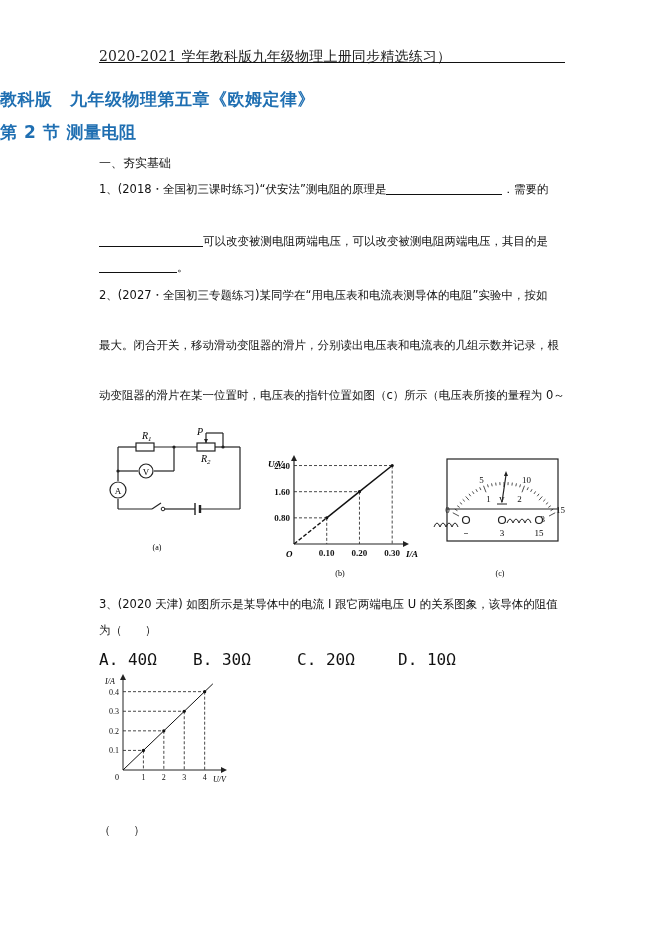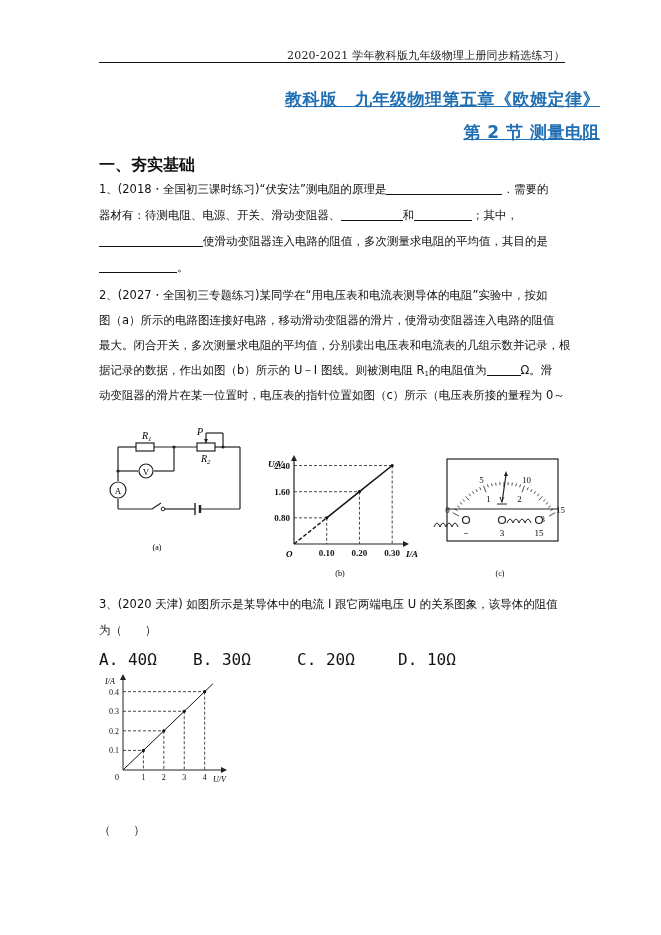--- a/index.html
+++ b/index.html
@@ -1,25 +1,25 @@
 <!DOCTYPE html>
 <html><head>
 <meta charset="utf-8">
 <style>
   html, body { margin: 0; padding: 0; background: #ffffff; }
   body { width: 661px; height: 935px; position: relative; overflow: hidden;
          font-family: "DejaVu Sans", "Liberation Sans", sans-serif; color: #111; }
   .page { position: absolute; left: 0; top: 0; width: 661px; height: 935px; }
-  .running-header { position: absolute; left: 99px; top: 48px; width: 466px; text-align: right;
-         font-family: "DejaVu Serif", serif; font-size: 11px; color: #222; letter-spacing: 0.2px; }
+  .running-header { position: absolute; left: 99px; top: 48px; width: 466px; text-align: left;
+         font-family: "DejaVu Serif", serif; font-size: 14px; color: #222; letter-spacing: 0.2px; }
   .header-rule { position: absolute; left: 99px; top: 62px; width: 466px; height: 0; border-top: 1px solid #111; }
-  .title { position: absolute; left: 0; width: 600px; text-align: right; color: #1f6fb2; font-weight: bold; text-decoration: underline; }
+  .title { position: absolute; left: 0; width: 600px; text-align: left; color: #1f6fb2; font-weight: bold; }
   .title-1 { top: 88px; font-size: 17px; letter-spacing: 0.5px; }
   .title-2 { top: 121px; font-size: 17px; letter-spacing: 0.5px; }
-  .section { position: absolute; left: 99px; top: 155px; font-size: 16px; font-weight: bold; text-align: right; }
+  .section { position: absolute; left: 99px; top: 155px; font-size: 12px; font-weight: normal; text-align: right; }
   .line { position: absolute; left: 99px; width: 470px; font-size: 11.5px; white-space: nowrap; line-height: 16px; }
   .blank { display: inline-block; border-bottom: 1px solid #111; height: 12px; vertical-align: -2px; }
   .sub { font-size: 7px; vertical-align: -2px; }
   .fig { position: absolute; }
   .fig svg { display: block; }
   .choice { position: absolute; top: 650px; font-size: 16px; font-family: "DejaVu Sans Mono", monospace; }
 </style>
 </head>
 <body>
 
@@ -29,36 +29,29 @@
   <div class="header-rule"></div>
 
   <div class="title title-1">教科版　九年级物理第五章《欧姆定律》</div>
   <div class="title title-2">第 2 节 测量电阻</div>
 
   <div class="section">一、夯实基础</div>
 
   <div class="line" style="top:181px">
     <span>1、(2018・全国初三课时练习)“伏安法”测电阻的原理是</span><span class="blank" style="width:116px"></span><span>．需要的</span>
   </div>
-  <div class="line" style="top:207px">
-    <span>器材有：待测电阻、电源、开关、滑动变阻器、</span><span class="blank" style="width:62px"></span><span>和</span><span class="blank" style="width:58px"></span><span>；其中，</span>
-  </div>
   <div class="line" style="top:233px">
-    <span class="blank" style="width:104px"></span><span>使滑动变阻器连入电路的阻值，多次测量求电阻的平均值，其目的是</span>
+    <span class="blank" style="width:104px"></span><span>可以改变被测电阻两端电压，可以改变被测电阻两端电压，其目的是</span>
   </div>
   <div class="line" style="top:259px">
     <span class="blank" style="width:78px"></span><span>。</span>
   </div>
 
   <div class="line" style="top:287px">2、(2027・全国初三专题练习)某同学在“用电压表和电流表测导体的电阻”实验中，按如</div>
-  <div class="line" style="top:312px">图（a）所示的电路图连接好电路，移动滑动变阻器的滑片，使滑动变阻器连入电路的阻值</div>
-  <div class="line" style="top:337px">最大。闭合开关，多次测量求电阻的平均值，分别读出电压表和电流表的几组示数并记录，根</div>
-  <div class="line" style="top:362px">
-    <span>据记录的数据，作出如图（b）所示的 U－I 图线。则被测电阻 R</span><span class="sub">1</span><span>的电阻值为</span><span class="blank" style="width:34px"></span><span>Ω。滑</span>
-  </div>
+  <div class="line" style="top:337px">最大。闭合开关，移动滑动变阻器的滑片，分别读出电压表和电流表的几组示数并记录，根</div>
   <div class="line" style="top:387px">动变阻器的滑片在某一位置时，电压表的指针位置如图（c）所示（电压表所接的量程为 0～</div>
 
   <div class="fig" style="left:100px; top:419px;">
     <svg width="160" height="140" viewBox="0 0 160 140" font-family="Liberation Serif, serif">
       <g stroke="#222" stroke-width="1.2" fill="none">
 
         <line x1="18" y1="28" x2="36" y2="28"></line>
         <rect x="36" y="24" width="18" height="8"></rect>
         <line x1="54" y1="28" x2="97" y2="28"></line>
         <rect x="97" y="24" width="18" height="8"></rect>

